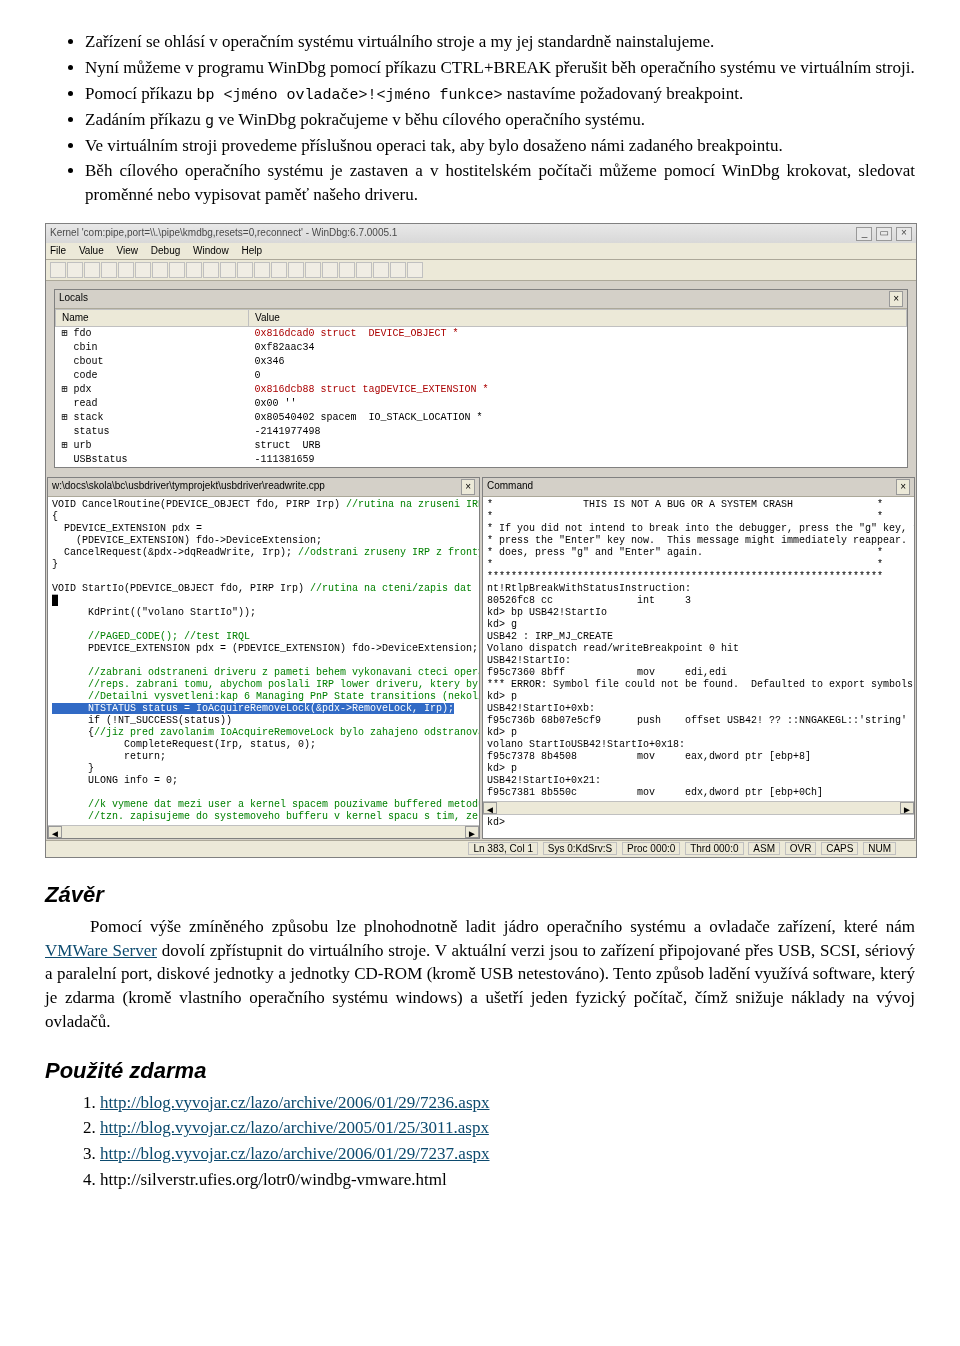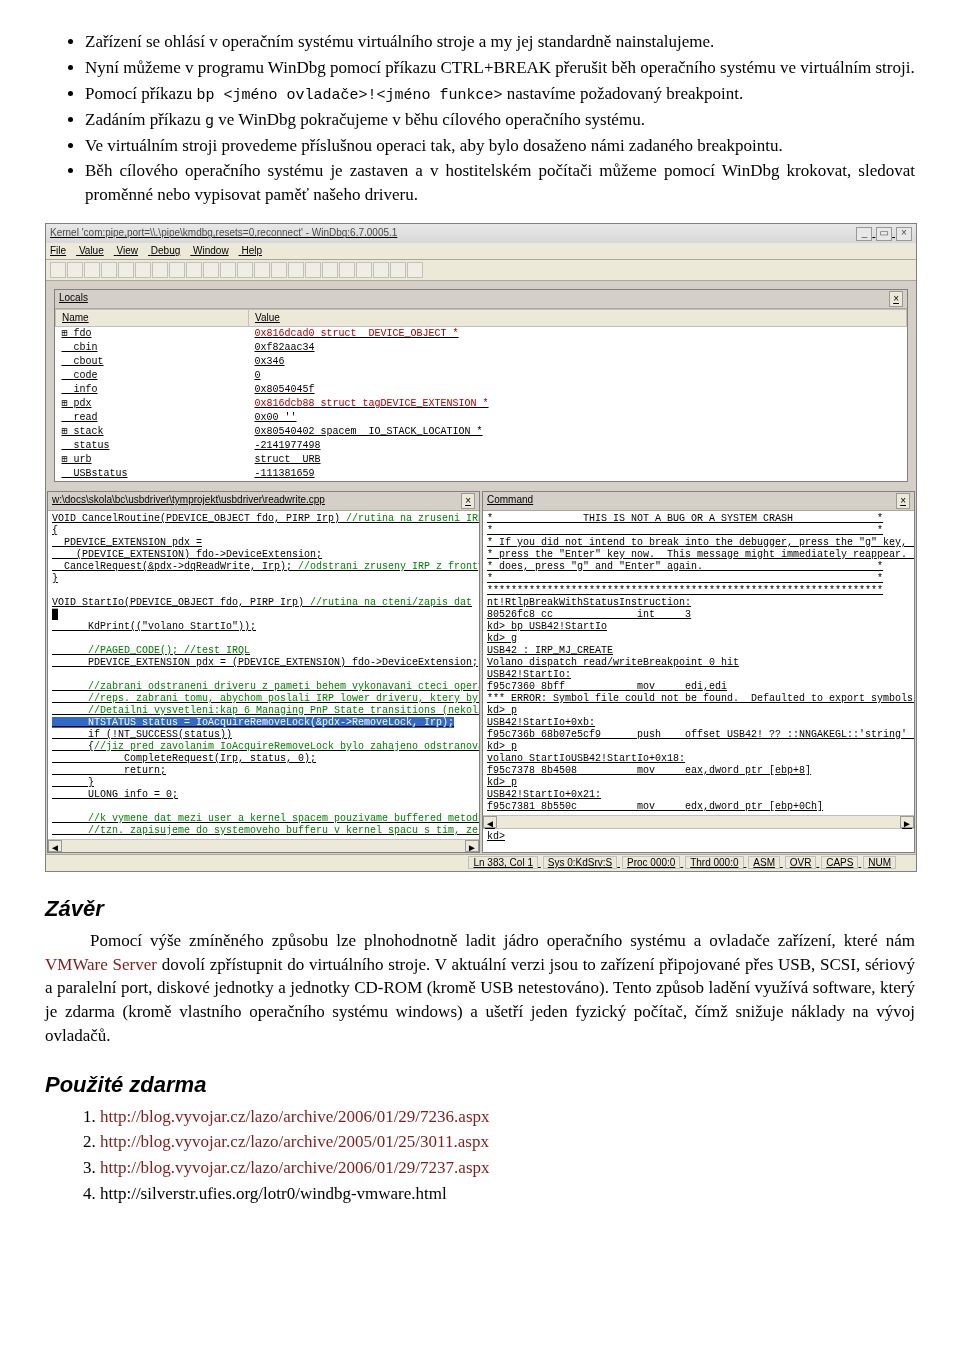--- a/index.html
+++ b/index.html
@@ -32,39 +32,39 @@
     margin: 22px 0 4px 0;
   }
   p.just {
     text-align: justify;
     margin: 0 0 10px 0;
   }
   p.indent {
     text-indent: 45px;
   }
   a.link {
-    color: #7f1d1d;
+    color: #0c4a6e;
+    text-decoration: underline;
   }
   ol.refs {
     margin: 4px 0 0 0;
     padding-left: 55px;
   }
   ol.refs li {
     margin-bottom: 2px;
   }
 
   
   .windbg {
     width: 870px;
     border: 1px solid #808080;
     background: #d4d0c8;
     font-family: Tahoma, sans-serif;
     font-size: 10px;
     margin: 12px auto 18px auto;
-    text-decoration: underline;
   }
   .windbg .titlebar {
     background: linear-gradient(#e8e8e8,#d8d8d8);
     color: #4a4a4a;
     padding: 2px 4px;
     display:flex;
     justify-content: space-between;
     align-items: center;
     height: 15px;
   }
@@ -242,24 +242,20 @@
             <td>  cbin</td>
             <td>0xf82aac34</td>
           </tr>
           <tr>
             <td>  cbout</td>
             <td>0x346</td>
           </tr>
           <tr>
             <td>  code</td>
             <td>0</td>
-          </tr>
-          <tr>
-            <td>  info</td>
-            <td>0x8054045f</td>
           </tr>
           <tr>
             <td>⊞ pdx</td>
             <td class="red">0x816dcb88 struct tagDEVICE_EXTENSION *</td>
           </tr>
           <tr>
             <td>  read</td>
             <td>0x00 ''</td>
           </tr>
           <tr>

